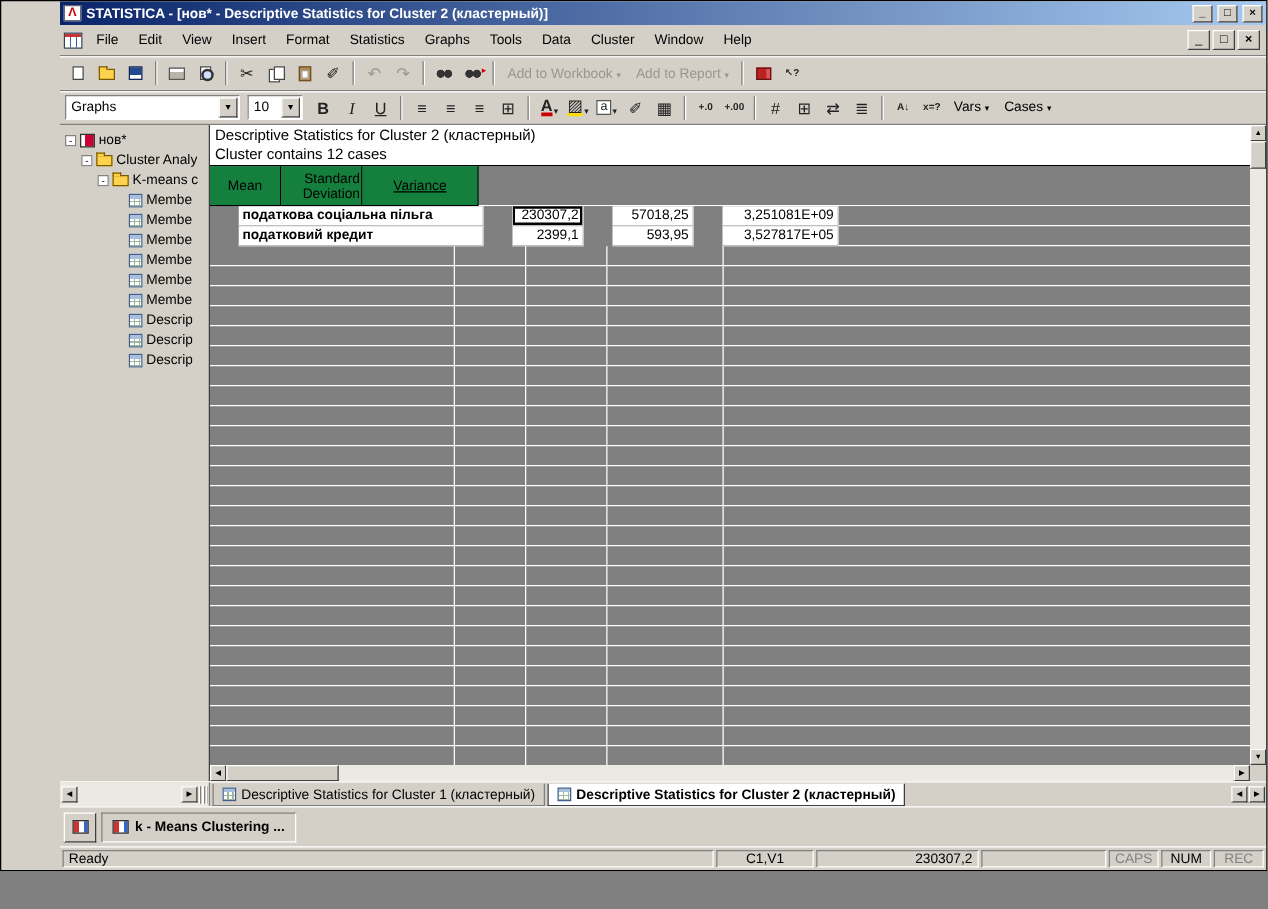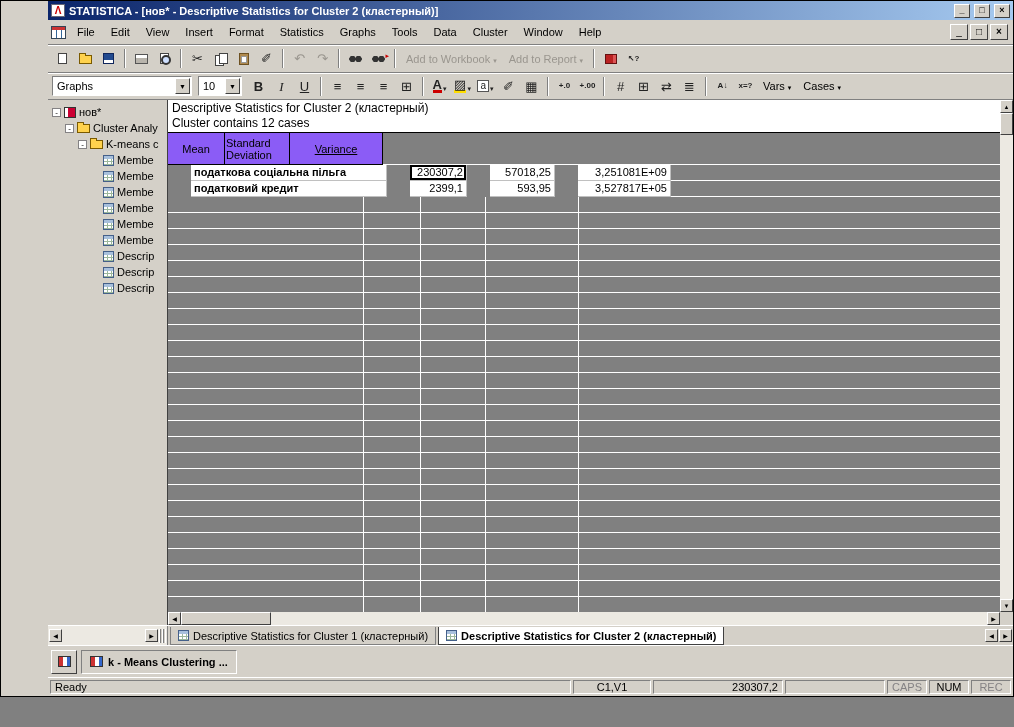--- a/index.html
+++ b/index.html
@@ -87,22 +87,22 @@
   .sheet-wrap{flex:1;display:flex;flex-direction:column;background:#808080;min-width:0;}
   .sheet-body{flex:1;display:flex;min-height:0;}
   .grid{flex:1;overflow:hidden;display:flex;flex-direction:column;min-width:0;background:#808080;}
   .g-header{display:flex;height:65px;flex:0 0 65px;}
   .vh-cell{width:196px;flex:0 0 196px;background:#fff;border-right:1px solid #000;border-bottom:1px solid #000;
     display:flex;align-items:flex-end;padding:2px 3px;}
   .h-right{flex:1;display:flex;flex-direction:column;min-width:0;}
   .h-titles{height:33px;flex:0 0 33px;background:#fff;padding:1px 4px;line-height:15px;font-size:12px;
     border-bottom:1px solid #000;white-space:nowrap;overflow:hidden;}
   .h-cols{flex:1;display:flex;}
-  .hc{background:#8b5cf6;border-right:1px solid #000;border-bottom:1px solid #000;display:flex;
-    align-items:center;justify-content:center;text-align:left;line-height:12px;padding:1px;}
+  .hc{background:#15803d;border-right:1px solid #000;border-bottom:1px solid #000;display:flex;
+    align-items:center;justify-content:center;text-align:right;line-height:12px;padding:1px;}
   .hc.mean{width:57px;flex:0 0 57px;} .hc.std{width:65px;flex:0 0 65px;} .hc.varc{width:93px;flex:0 0 93px;text-decoration:underline;}
   .hc-fill{flex:1;background:#808080;border-bottom:1px solid #fff;}
   .g-row{display:flex;height:16px;flex:0 0 16px;background:#808080;}
   .rc{background:#fff;border-right:1px solid #c0c0c0;border-bottom:1px solid #c0c0c0;padding:0 3px;
     line-height:14px;overflow:hidden;white-space:nowrap;margin-left:23px;}
   .rc.var{width:196px;flex:0 0 196px;font-weight:bold;}
   .rc.num{text-align:right;}
   .rc.mean{width:57px;flex:0 0 57px;} .rc.std{width:65px;flex:0 0 65px;} .rc.varc{width:93px;flex:0 0 93px;}
   .rc.sel{box-shadow:inset 0 0 0 2px #000;}
   .row-fill{flex:1;border-bottom:1px solid #fff;}

